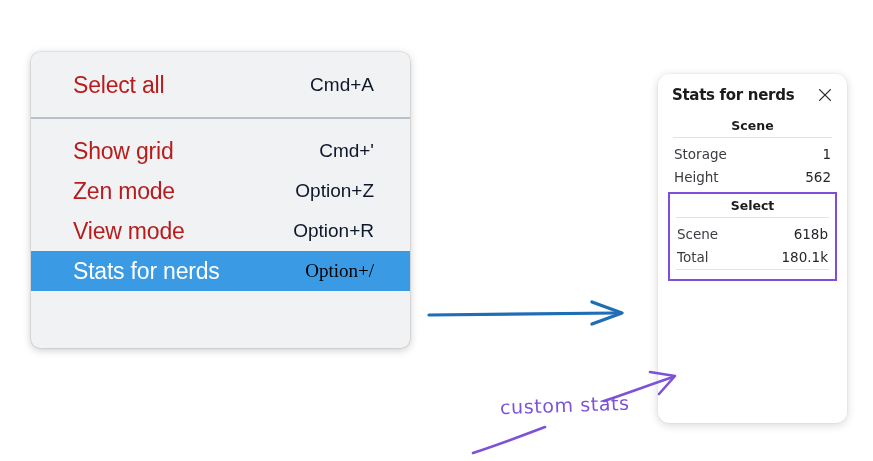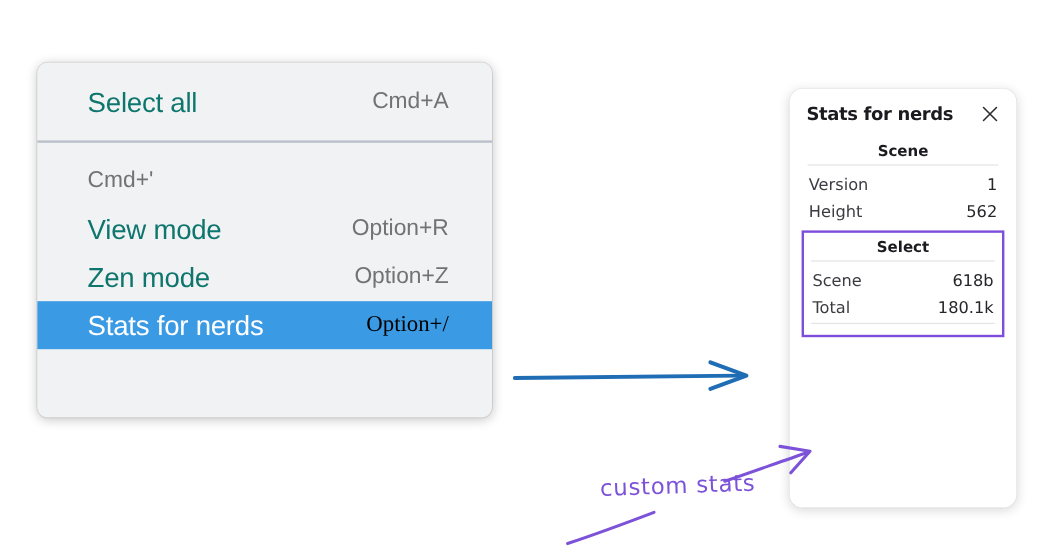--- a/index.html
+++ b/index.html
@@ -49,27 +49,27 @@
     display: flex;
     align-items: center;
     justify-content: space-between;
     height: 40px;
     padding: 0 36px 0 42px;
     box-sizing: border-box;
     cursor: default;
   }
   .menu-item .mi-label {
     font-size: 23px;
-    color: #0f766e;
+    color: #b91c1c;
     letter-spacing: -0.2px;
     white-space: nowrap;
   }
   .menu-item .mi-shortcut {
     font-size: 19px;
-    color: #737373;
+    color: #0f172a;
     white-space: nowrap;
   }
   .menu-item.selected {
     background: #3b9ae4;
   }
   .menu-item.selected .mi-label { color: #ffffff; }
   .menu-item.selected .mi-shortcut { color: #000000; font-family: Liberation Serif, serif; }
   .menu-tail {
     height: 18px;
   }
@@ -174,29 +174,30 @@
     <div class="menu-item">
       <span class="mi-label">Select all</span>
       <span class="mi-shortcut">Cmd+A</span>
     </div>
   </div>
 
   <div class="menu-sep"></div>
 
   <div class="menu-group group-main">
     <div class="menu-item">
+      <span class="mi-label">Show grid</span>
       <span class="mi-shortcut">Cmd+'</span>
+    </div>
+    <div class="menu-item">
+      <span class="mi-label">Zen mode</span>
+      <span class="mi-shortcut">Option+Z</span>
     </div>
     <div class="menu-item">
       <span class="mi-label">View mode</span>
       <span class="mi-shortcut">Option+R</span>
-    </div>
-    <div class="menu-item">
-      <span class="mi-label">Zen mode</span>
-      <span class="mi-shortcut">Option+Z</span>
     </div>
     <div class="menu-item selected">
       <span class="mi-label">Stats for nerds</span>
       <span class="mi-shortcut">Option+/</span>
     </div>
     <div class="menu-tail"></div>
   </div>
 
 </div>
 
@@ -208,21 +209,21 @@
       <svg width="16" height="16" viewBox="0 0 16 16">
         <path d="M2.6 2.6 L13.4 13.4 M13.4 2.6 L2.6 13.4" stroke="#2b2b2f" stroke-width="1.3" fill="none" stroke-linecap="round"></path>
       </svg>
     </span>
   </div>
 
   <div class="section-head">Scene</div>
   <div class="hr"></div>
 
   <div class="stat-row">
-    <span class="sl">Version</span>
+    <span class="sl">Storage</span>
     <span class="sv">1</span>
   </div>
   <div class="stat-row">
     <span class="sl">Height</span>
     <span class="sv">562</span>
   </div>
 
   <div class="highlight-box">
 
     <div class="section-head">Select</div>

